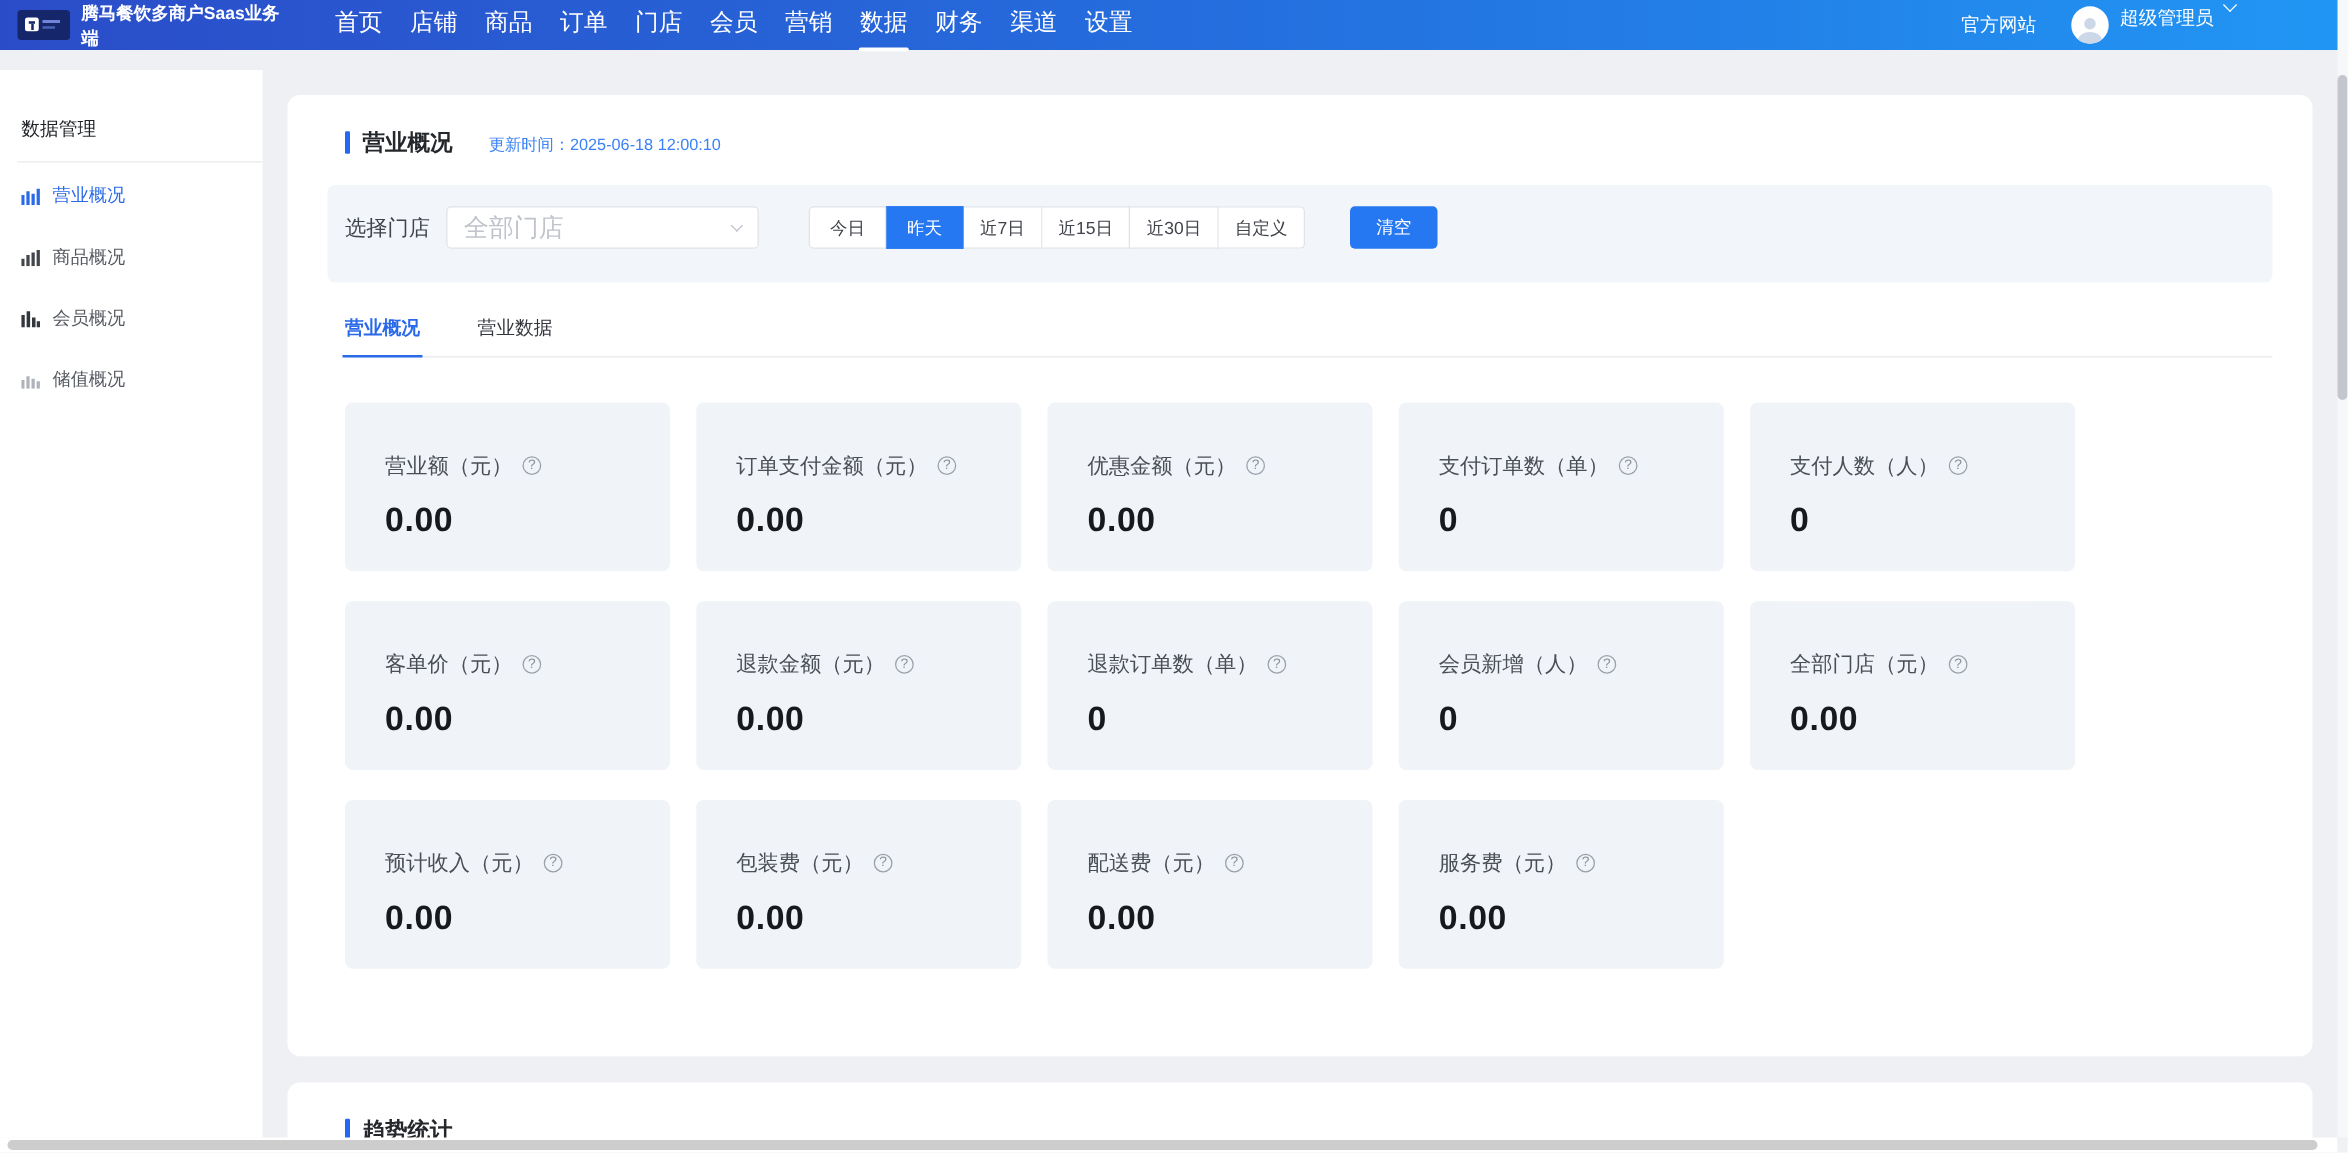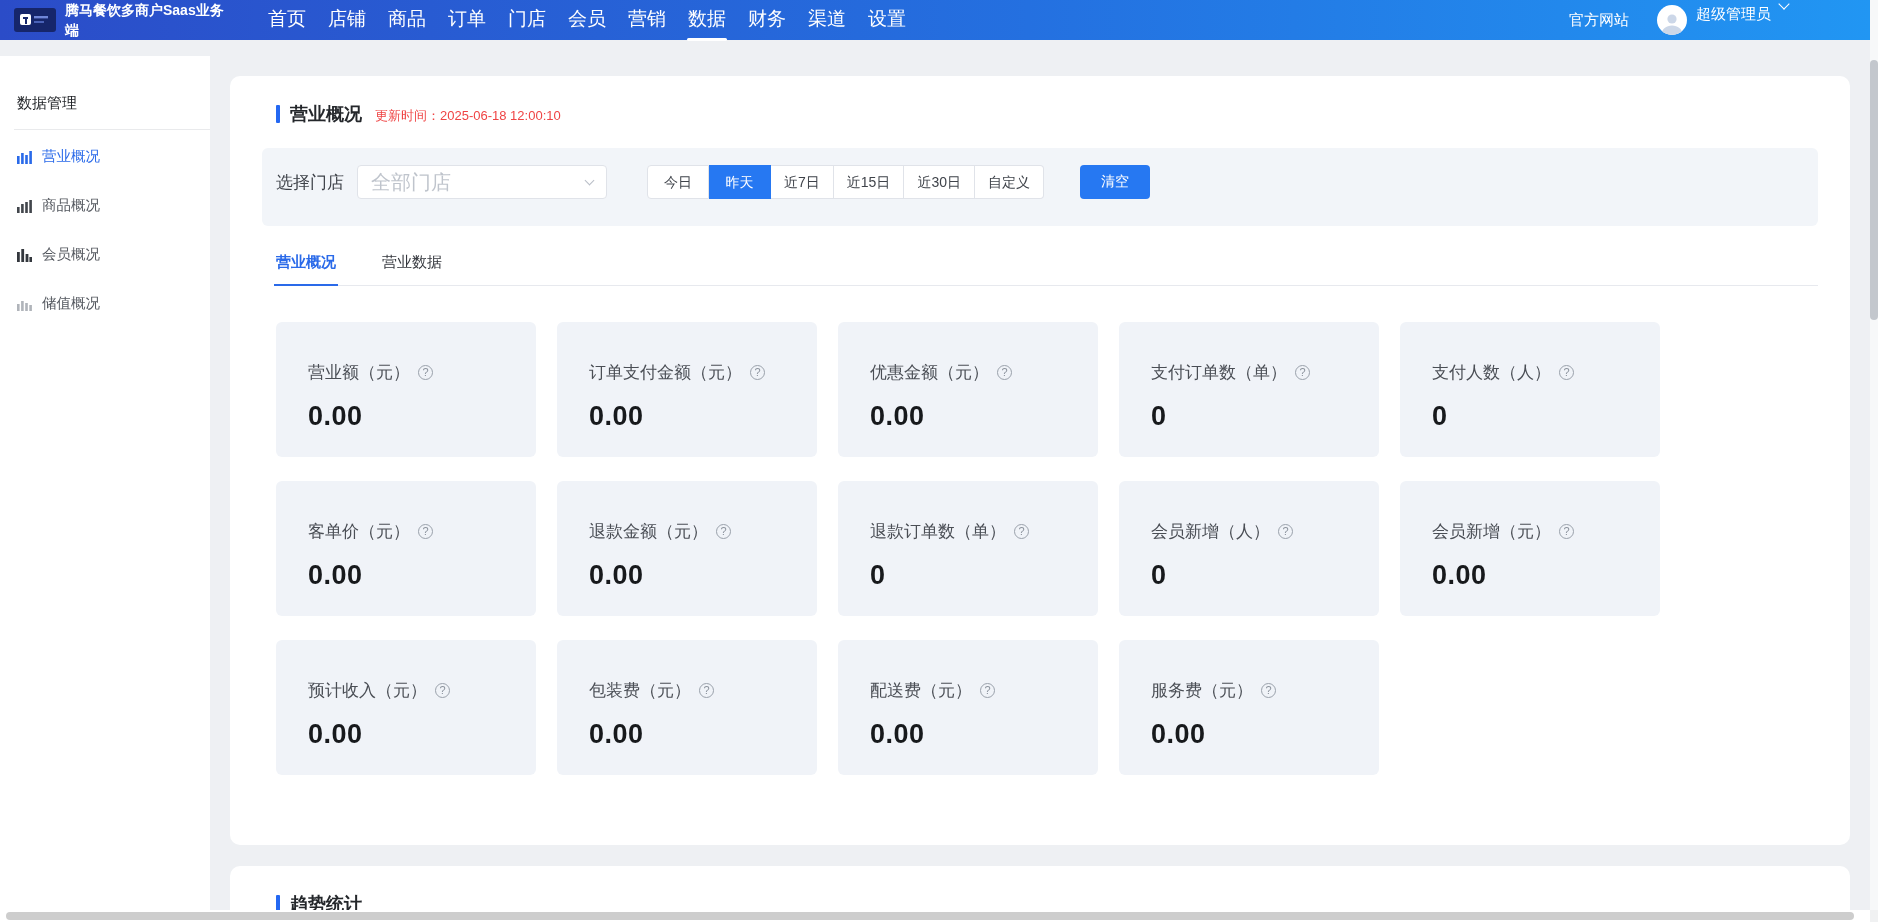--- a/index.html
+++ b/index.html
@@ -61,21 +61,21 @@
     position:absolute; left:230px; top:76px; width:1620px; height:769px;
     background:#fff; border-radius:10px;
   }
   .trend-card {
     position:absolute; left:230px; top:866px; width:1620px; height:50px;
     background:#fff; border-radius:10px 10px 0 0; overflow:hidden;
   }
   .section-head { display:flex; align-items:center; gap:10px; padding:26px 0 0 46px; }
   .title-bar { width:4px; height:18px; background:#2468f2; border-radius:1px; flex:none; }
   .section-title { font-size:18px; font-weight:bold; color:#24272b; }
-  .update-time { font-size:13px; color:#ef4444; margin-left:3px; padding-top:3px; }
+  .update-time { font-size:13px; color:#3b82f6; margin-left:19px; padding-top:3px; }
 
   
   .filter-box {
     margin:22px 32px 0 32px; background:#f2f5f9; border-radius:6px;
     padding:17px 0 27px 14px; display:flex; align-items:center;
   }
   .f-label { font-size:17px; color:#3f434a; margin-right:13px; white-space:nowrap; }
   .select {
     width:250px; height:34px; background:#fff; border:1px solid #e0e3e9; border-radius:4px;
     display:flex; align-items:center; justify-content:space-between;
@@ -310,21 +310,21 @@
     </div>
     <div class="stat-card">
       <div class="stat-label">
           <span>会员新增（人）</span>
           <span class="q-icon"></span>
         </div>
       <div class="stat-value">0</div>
     </div>
     <div class="stat-card">
       <div class="stat-label">
-          <span>会员新增（元）</span>
+          <span>全部门店（元）</span>
           <span class="q-icon"></span>
         </div>
       <div class="stat-value">0.00</div>
     </div>
     <div class="stat-card">
       <div class="stat-label">
           <span>预计收入（元）</span>
           <span class="q-icon"></span>
         </div>
       <div class="stat-value">0.00</div>

